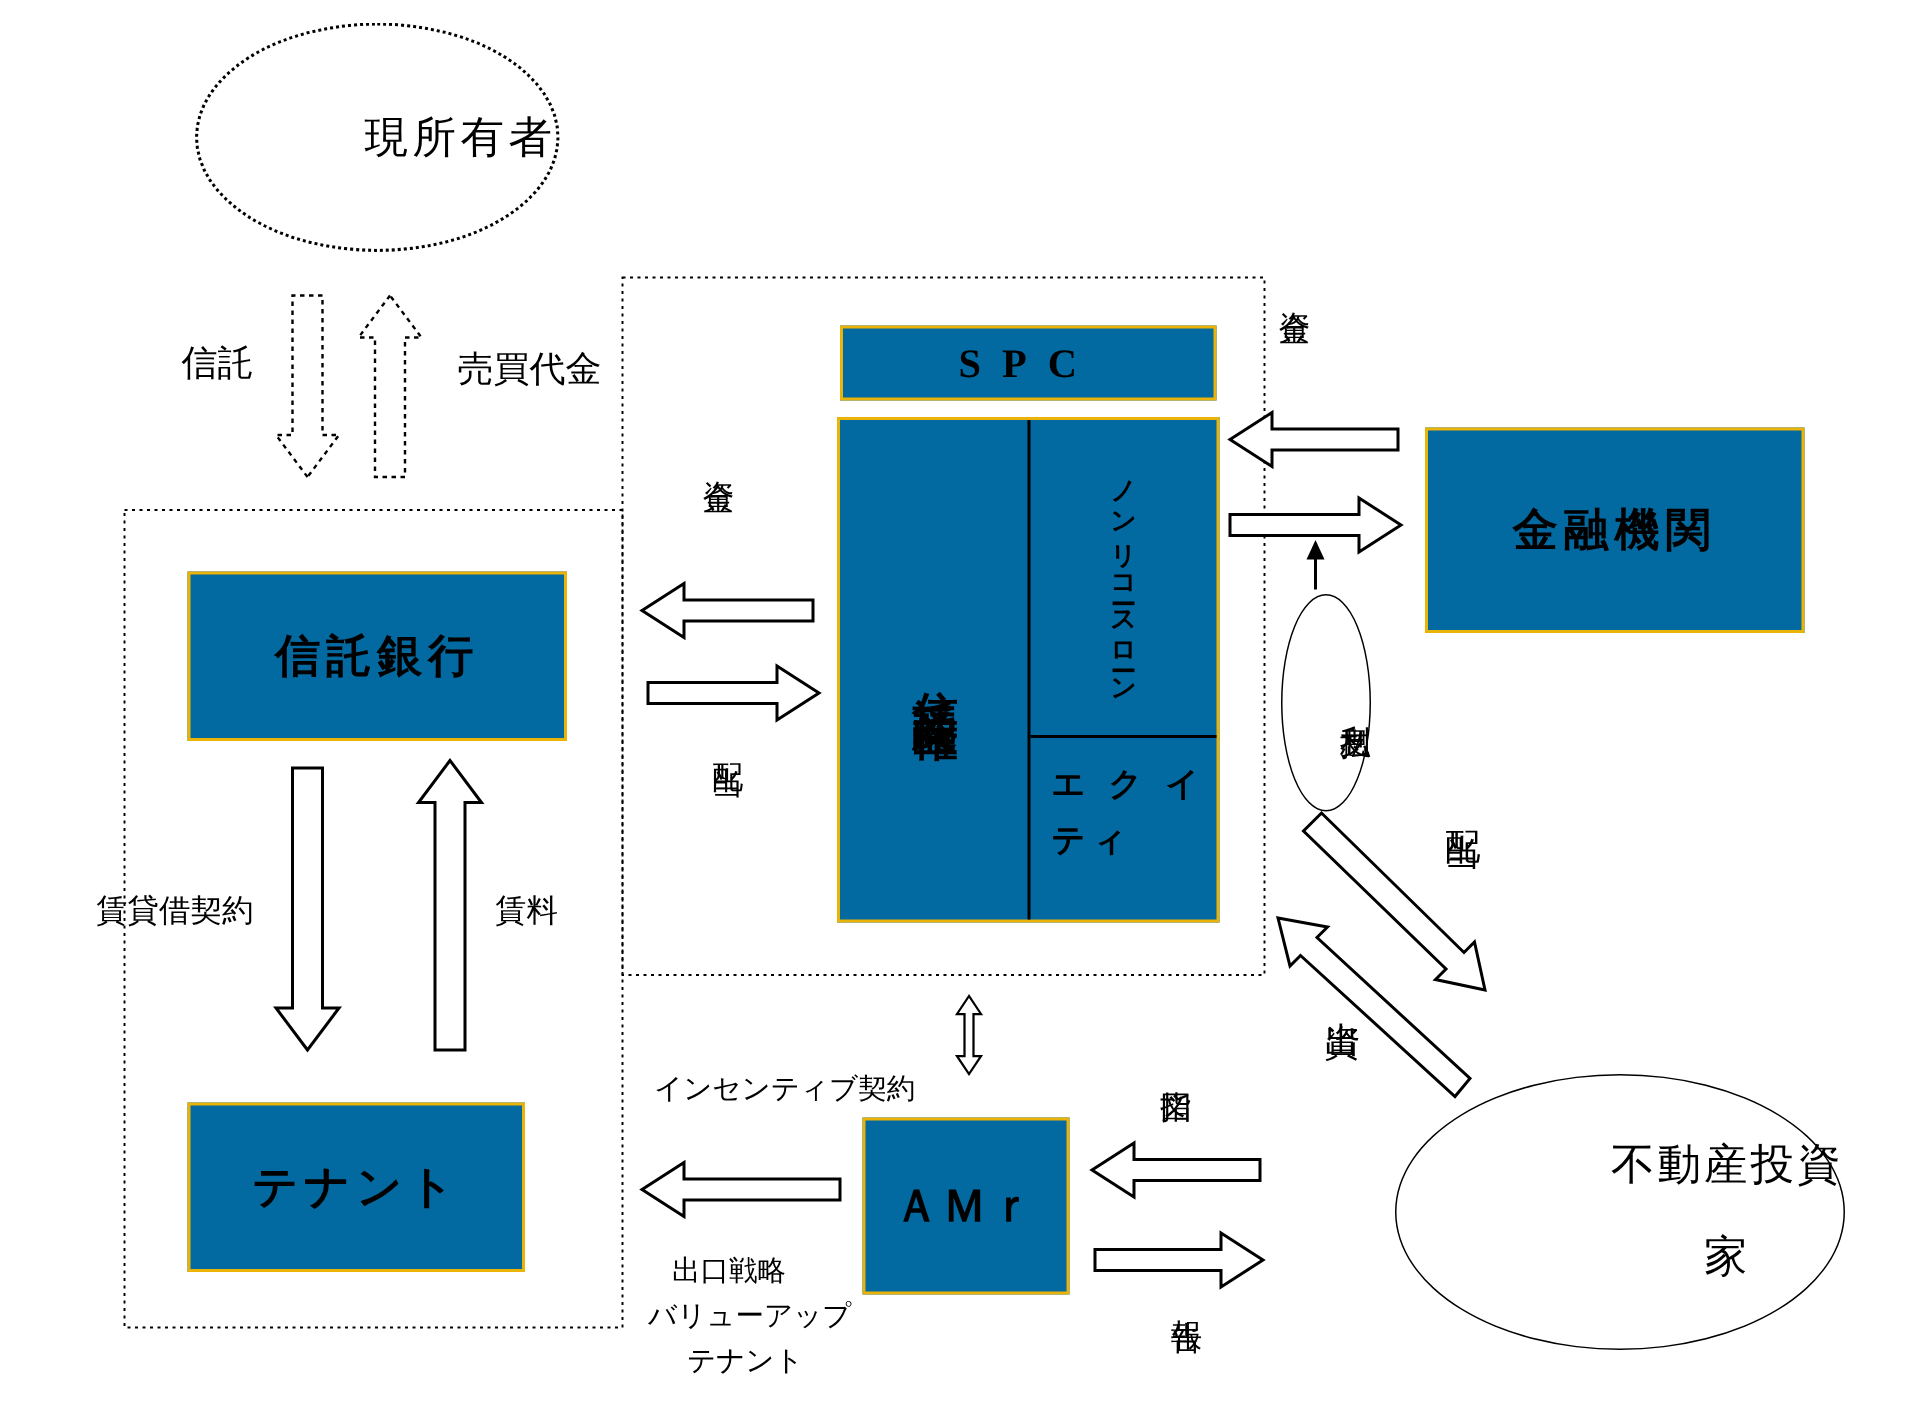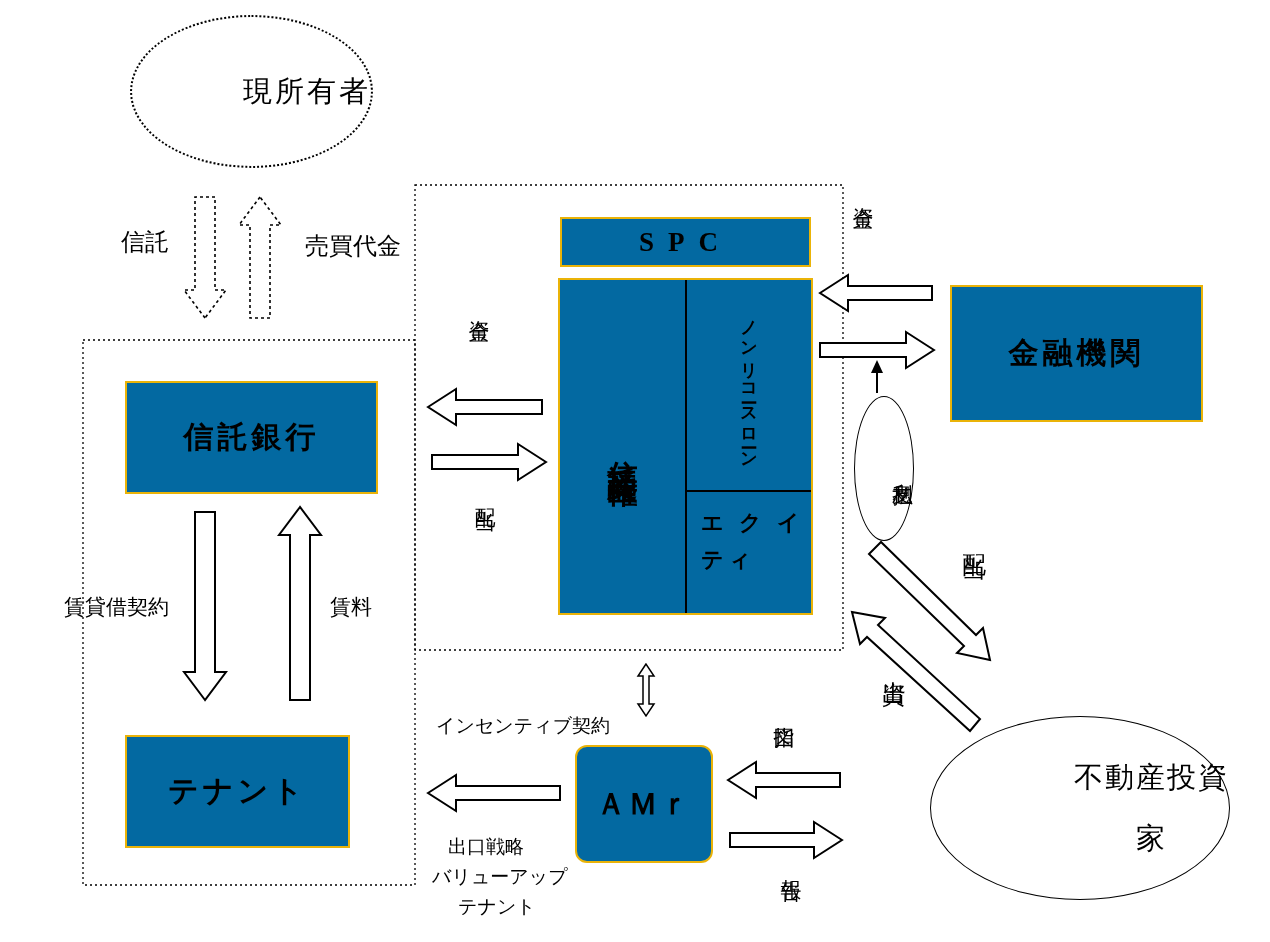--- a/index.html
+++ b/index.html
@@ -100,21 +100,21 @@
 
   <div class="ellipse" style="left:854px;top:396px;width:60px;height:145px;border-width:1.5px;">
     <span class="vlabel" style="position:static;font-size:20px;letter-spacing:1px;">利息支払</span>
   </div>
 
   <div class="ellipse" style="left:930px;top:716px;width:300px;height:184px;border-width:1.5px;font-size:29px;letter-spacing:2px;">
     <span class="pre" style="line-height:2.1;">不動産投資
 家</span>
   </div>
 
-  <div class="box" style="left:575px;top:745px;width:138px;height:118px;font-size:30px;letter-spacing:2px;border-radius:12px;">
+  <div class="box" style="left:575px;top:745px;width:138px;height:118px;font-size:30px;letter-spacing:2px;">
     <span>ＡＭｒ</span>
   </div>
 
   <div class="hlabel" style="left:100px;top:226px;font-size:24px;margin-left:21px;">信託</div>
   <div class="hlabel" style="left:305px;top:230px;font-size:24px;">売買代金</div>
 
   <div class="vlabel" style="left:468px;top:303px;font-size:21px;">資金</div>
   <div class="vlabel" style="left:474px;top:492px;font-size:21px;">配当</div>
 
   <div class="vlabel" style="left:852px;top:190px;font-size:21px;">資金</div>

